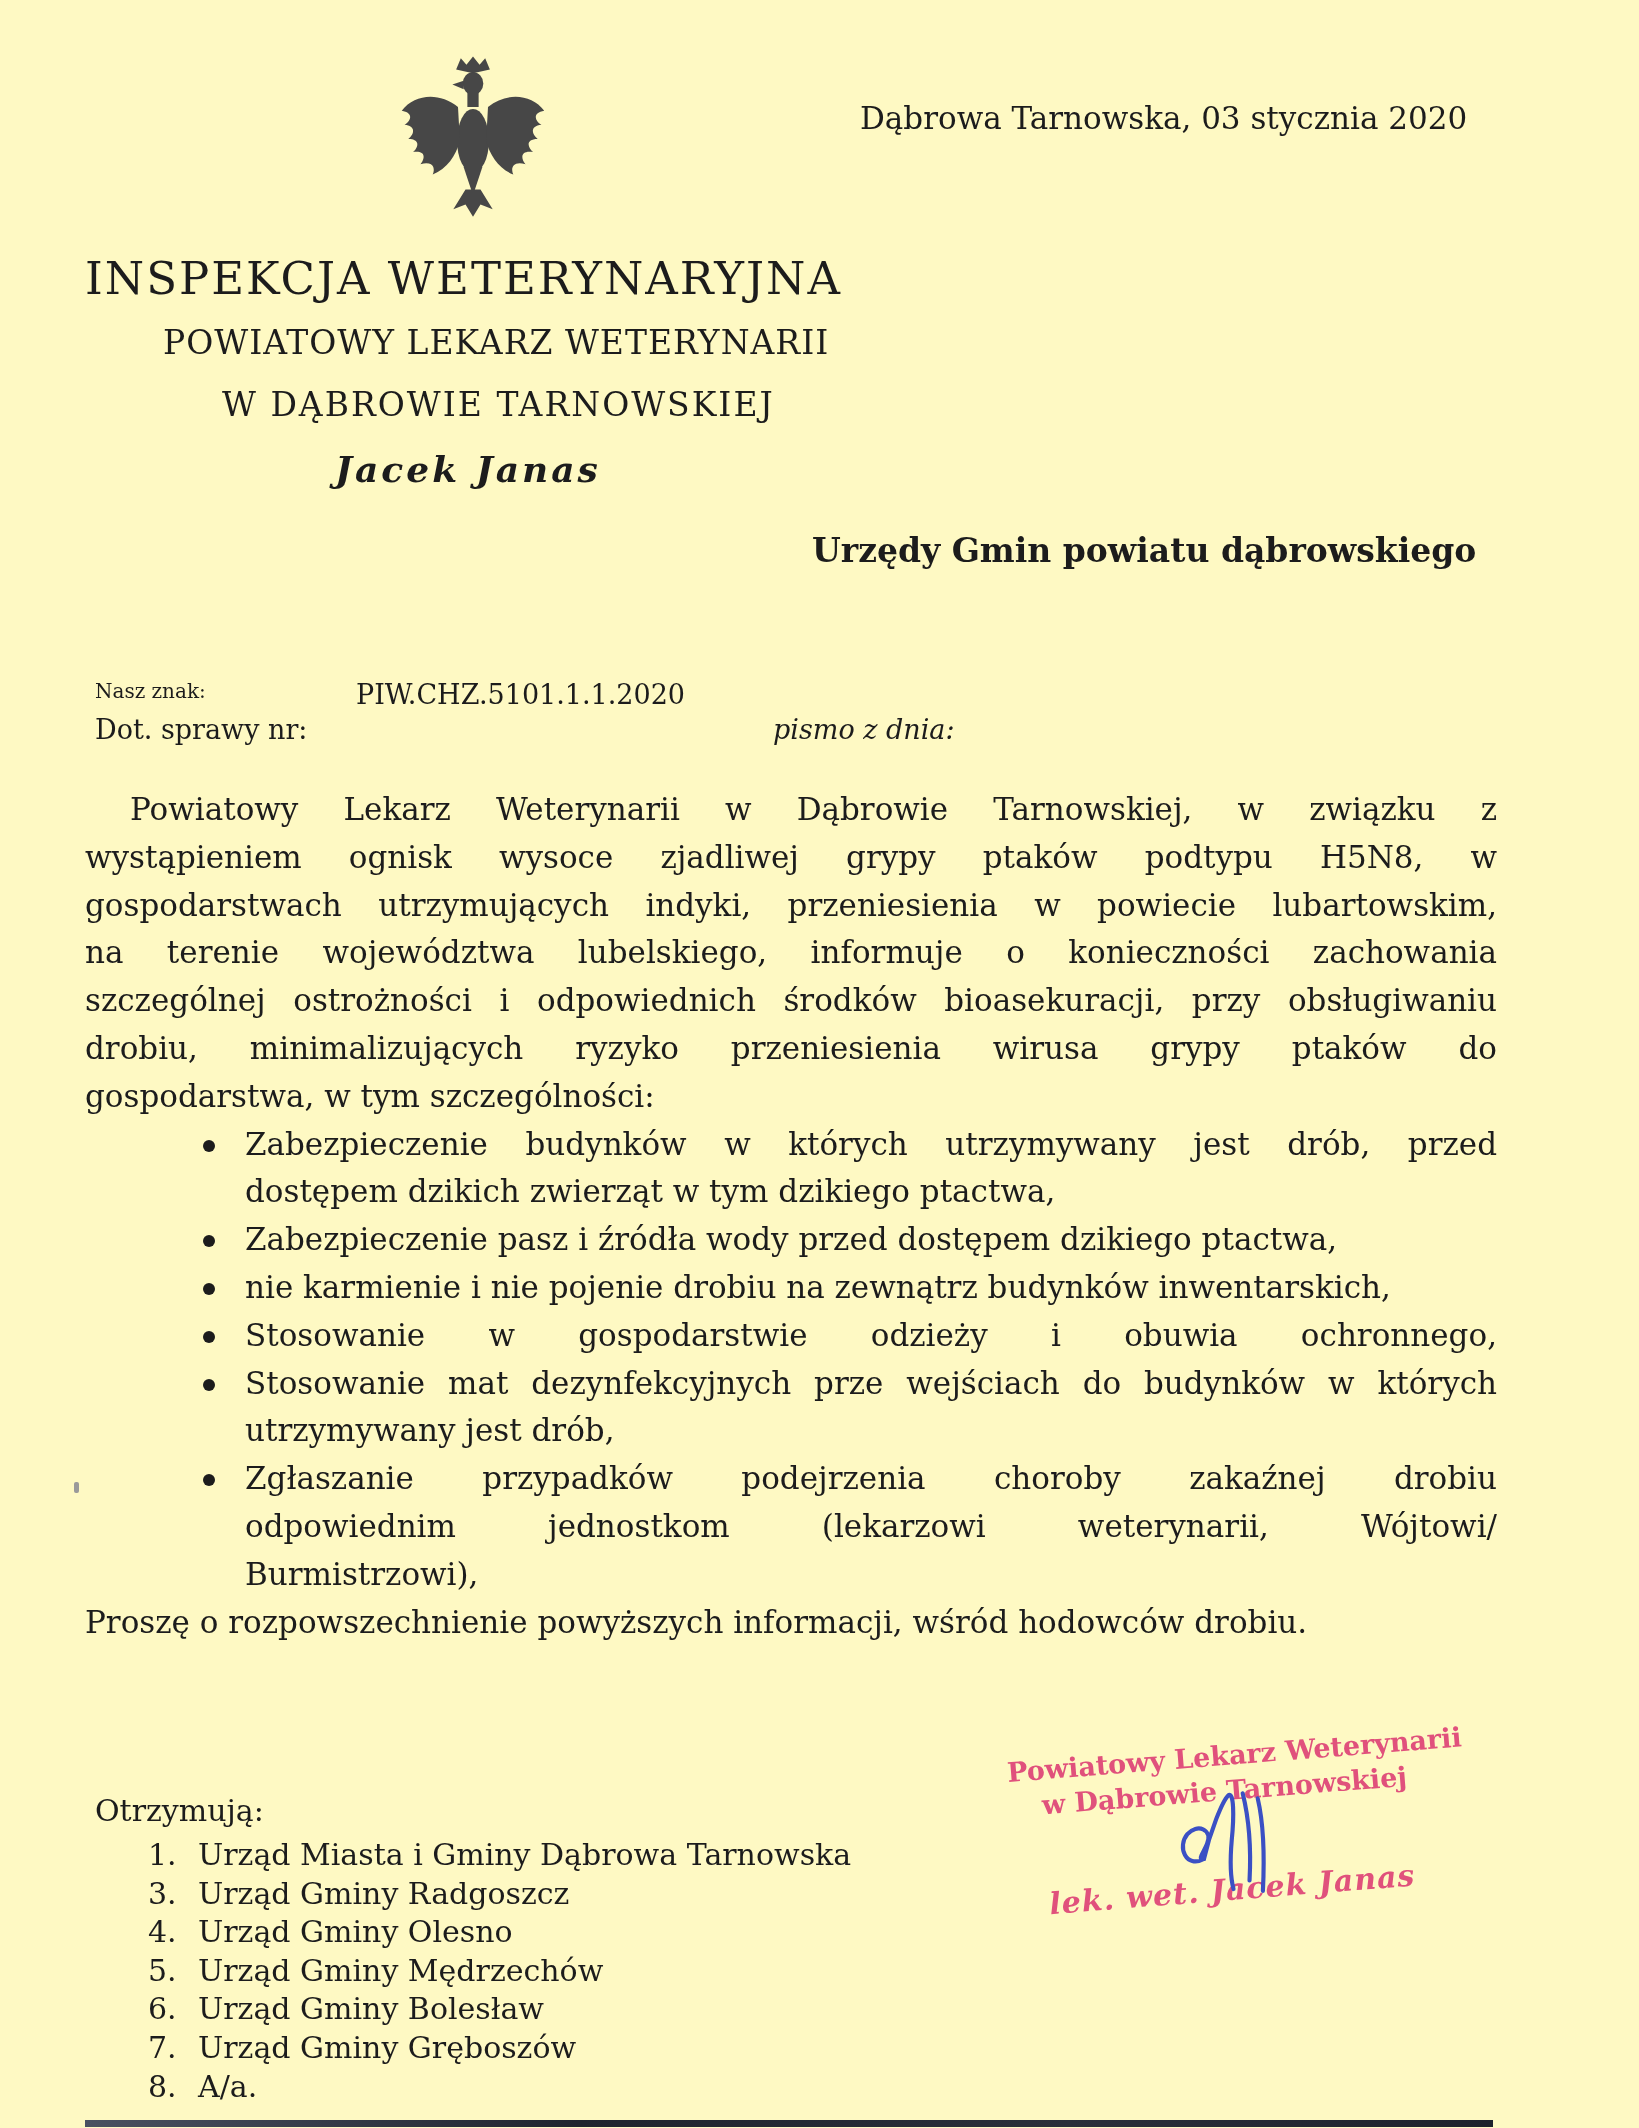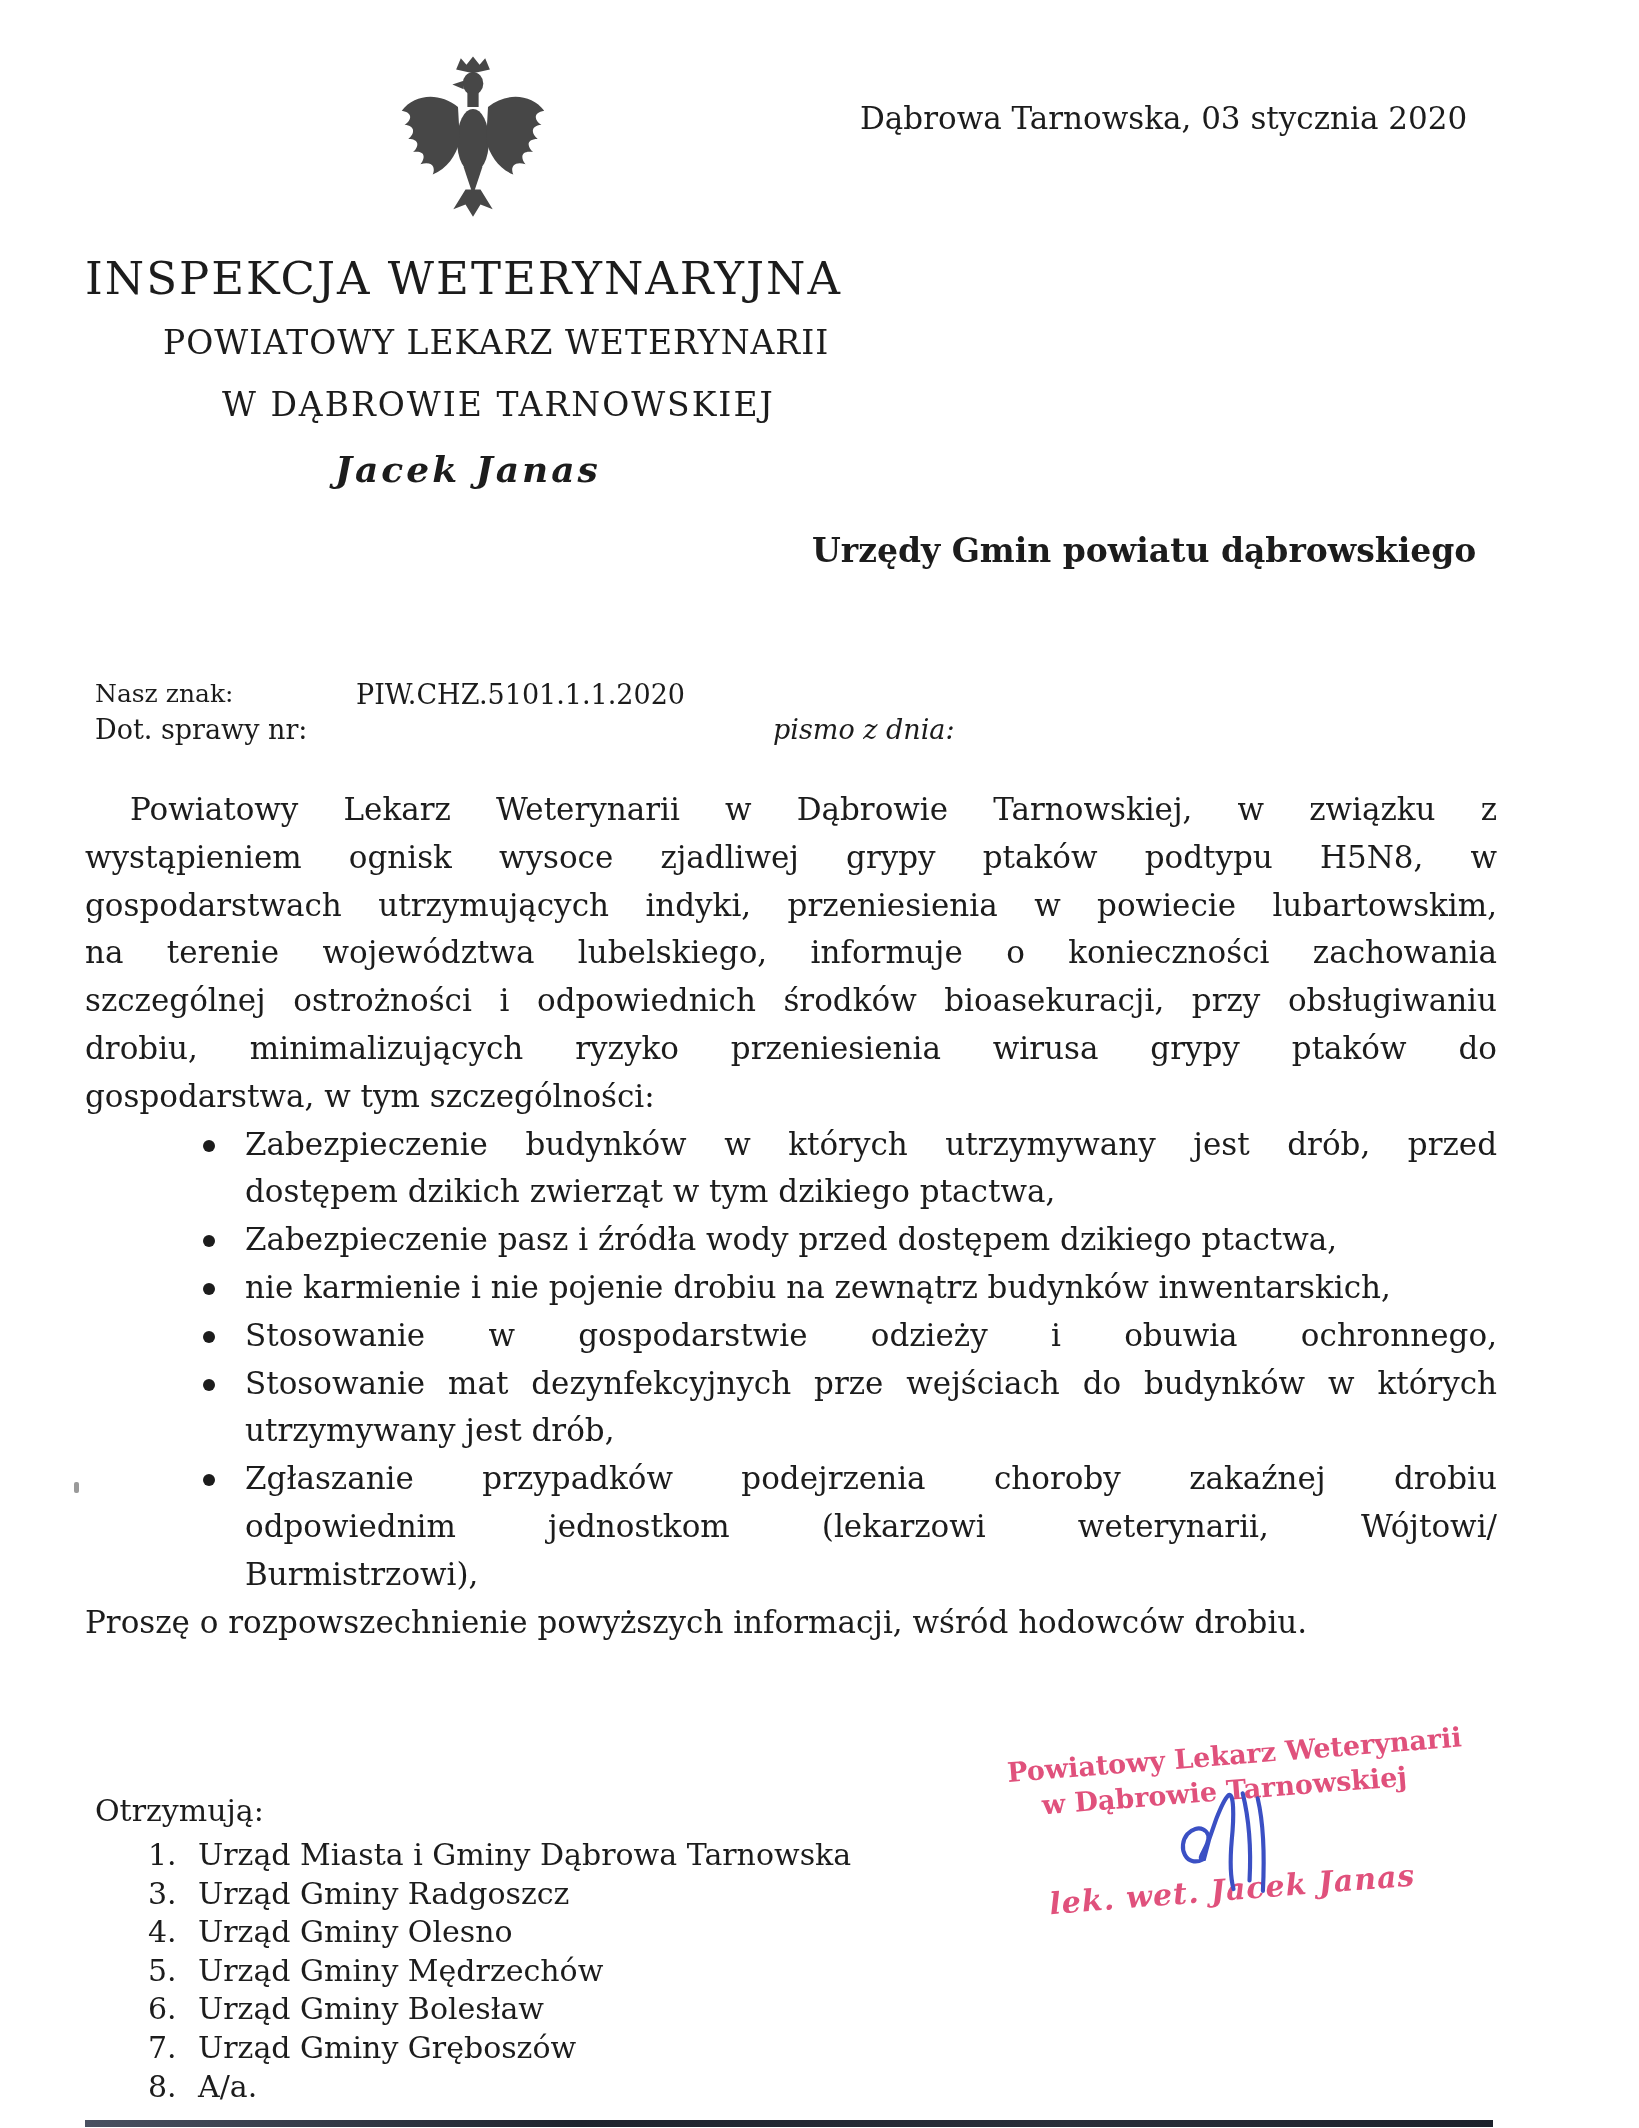--- a/index.html
+++ b/index.html
@@ -1,35 +1,35 @@
 <!DOCTYPE html>
 <html><head>
 <meta charset="utf-8">
 <style>
   html,body{margin:0;padding:0;background:#e9e9e9;}
   .page{
     position:relative;
     width:1639px;height:2128px;
-    background:#ffffff;
+    background:#fef9c3;
     font-family:"DejaVu Serif", serif;
     color:#1c1c1c;
     overflow:hidden;
     margin:0 auto;
   }
   .abs{position:absolute;}
   
   .date-line{left:860px;top:100px;font-size:31px;white-space:nowrap;}
   .emblem{left:398px;top:52px;width:150px;height:170px;}
   .org-title{left:85px;top:252px;font-size:45px;font-weight:normal;letter-spacing:2px;white-space:nowrap;}
   .office-1{left:163px;top:323px;font-size:33px;letter-spacing:1px;white-space:nowrap;}
   .office-2{left:222px;top:385px;font-size:33px;letter-spacing:2px;white-space:nowrap;}
   .signer{left:335px;top:448px;font-size:36px;font-weight:bold;font-style:italic;letter-spacing:3px;white-space:nowrap;}
   .addressee{left:812px;top:531px;font-size:33px;font-weight:bold;white-space:nowrap;}
   
-  .ref-label-1{left:95px;top:679px;font-size:25px;white-space:nowrap;}
+  .ref-label-1{left:95px;top:679px;font-size:20px;white-space:nowrap;}
   .ref-value-1{left:356px;top:679px;font-size:27px;white-space:nowrap;}
   .ref-label-2{left:95px;top:714px;font-size:27px;white-space:nowrap;}
   .ref-label-3{left:773px;top:714px;font-size:27px;white-space:nowrap;font-style:italic;}
   
   .body-block{left:85px;top:786px;width:1412px;font-size:31px;}
   .ln{line-height:47.8px;}
   .jl{text-align:justify;text-align-last:justify;}
   .ind{text-indent:45px;}
   .brow{position:relative;padding-left:160px;}
   .brow::before{

